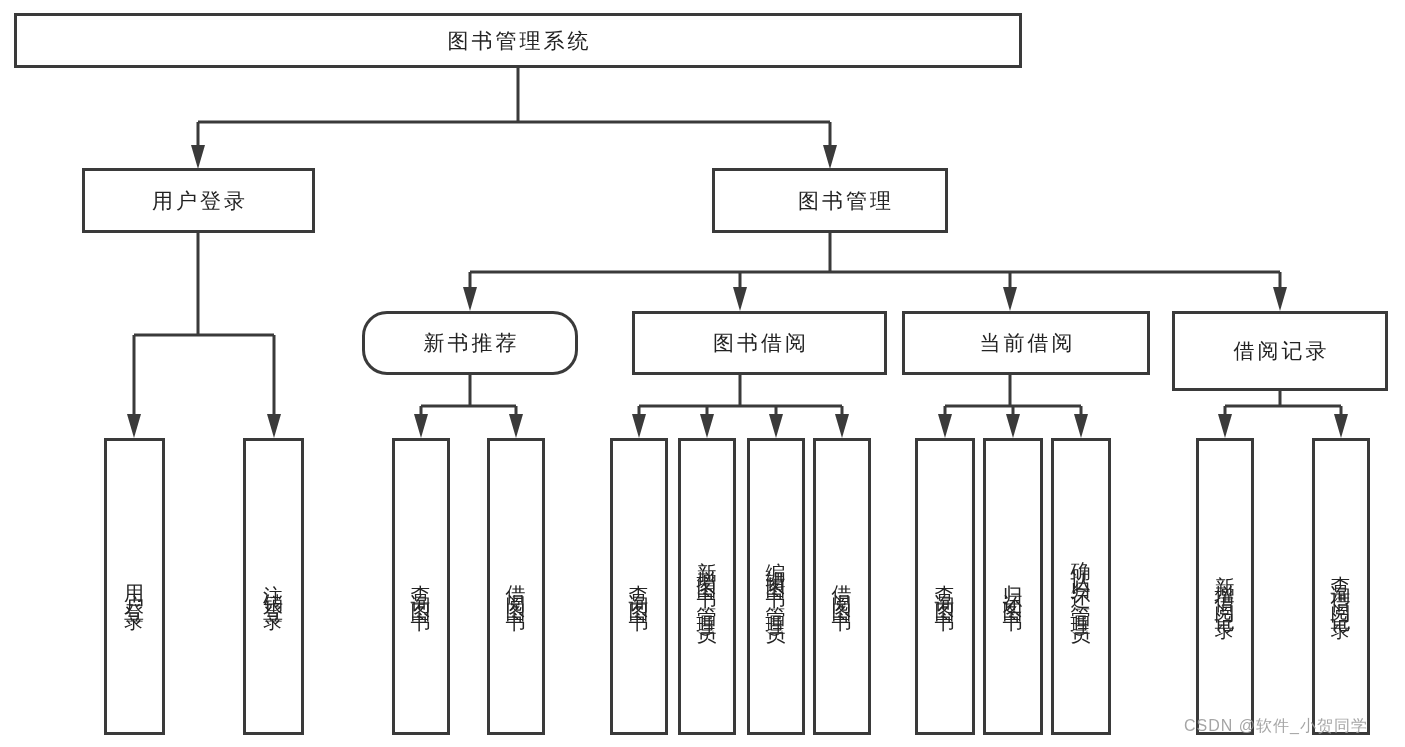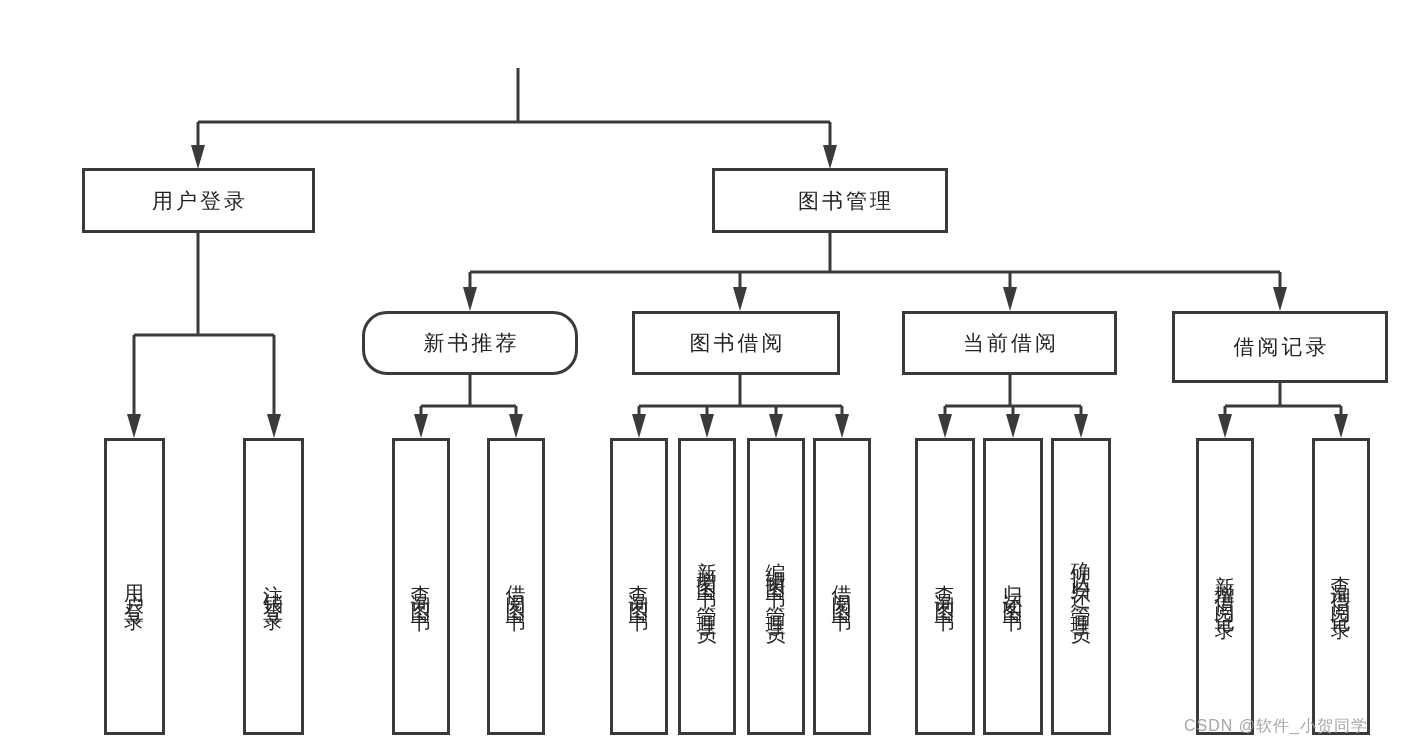--- a/index.html
+++ b/index.html
@@ -98,38 +98,41 @@
     <polygon points="700,414 714,414 707,438"></polygon>
     <polygon points="769,414 783,414 776,438"></polygon>
     <polygon points="835,414 849,414 842,438"></polygon>
     <polygon points="938,414 952,414 945,438"></polygon>
     <polygon points="1006,414 1020,414 1013,438"></polygon>
     <polygon points="1074,414 1088,414 1081,438"></polygon>
     <polygon points="1218,414 1232,414 1225,438"></polygon>
     <polygon points="1334,414 1348,414 1341,438"></polygon>
   </svg>
 
+  <div class="box h root" style="left:14px;top:13px;width:1008px;height:55px;">
+    <span>图书管理系统</span>
+  </div>
 
   <div class="box h" style="left:82px;top:168px;width:233px;height:65px;">
     <span>用户登录</span>
   </div>
   <div class="box h" style="left:712px;top:168px;width:236px;height:65px;padding-left:29px;">
     <span>图书管理</span>
   </div>
 
   <div class="box h" style="left:362px;top:311px;width:216px;height:64px;border-radius:25px;">
     <span>新书推荐</span>
   </div>
-  <div class="box h" style="left:632px;top:311px;width:208px;height:64px;">
+  <div class="box h" style="left:632px;top:311px;width:255px;height:64px;">
     <span>图书借阅</span>
   </div>
-  <div class="box h" style="left:902px;top:311px;width:215px;height:64px;">
+  <div class="box h" style="left:902px;top:311px;width:248px;height:64px;">
     <span>当前借阅</span>
   </div>
-  <div class="box h" style="left:1172px;top:311px;width:216px;height:72px;">
+  <div class="box h" style="left:1172px;top:311px;width:216px;height:80px;">
     <span>借阅记录</span>
   </div>
 
   <div class="box v" style="left:104px;top:438px;width:61px;height:297px;">
     <span>用户登录</span>
   </div>
   <div class="box v" style="left:243px;top:438px;width:61px;height:297px;">
     <span>注销登录</span>
   </div>
 

